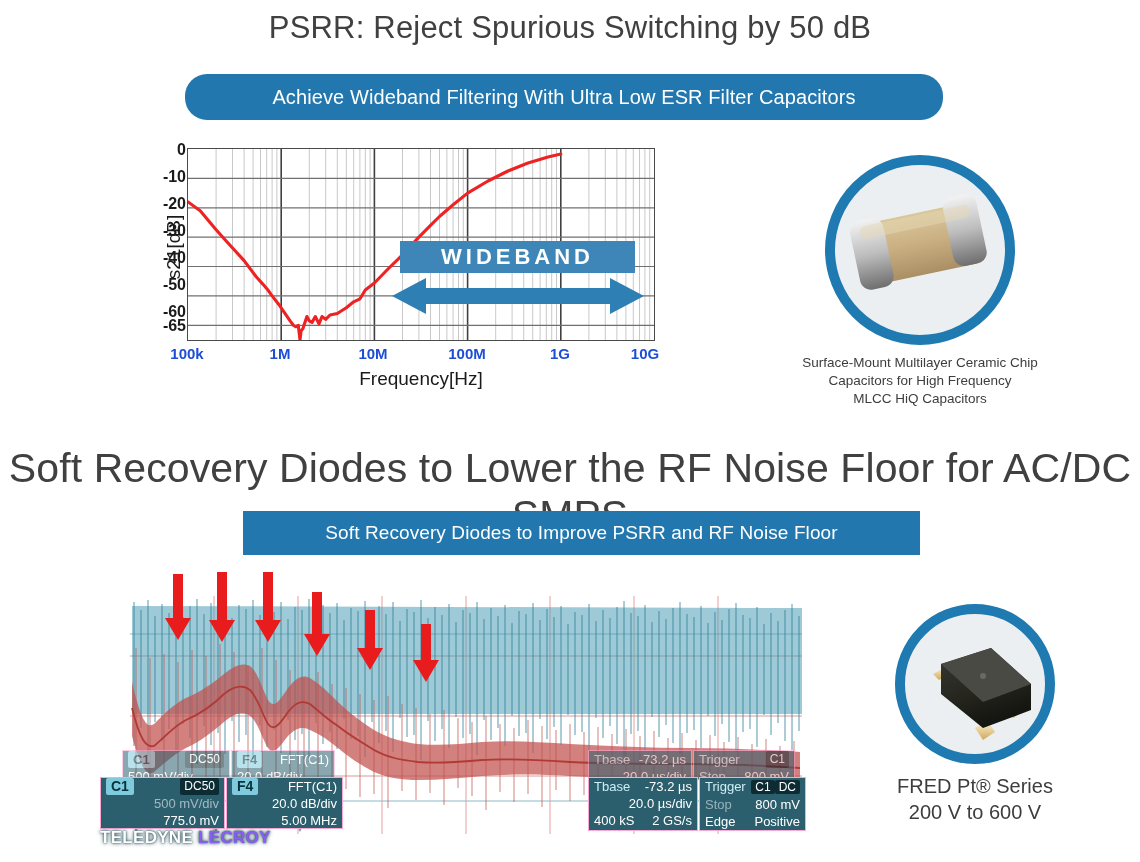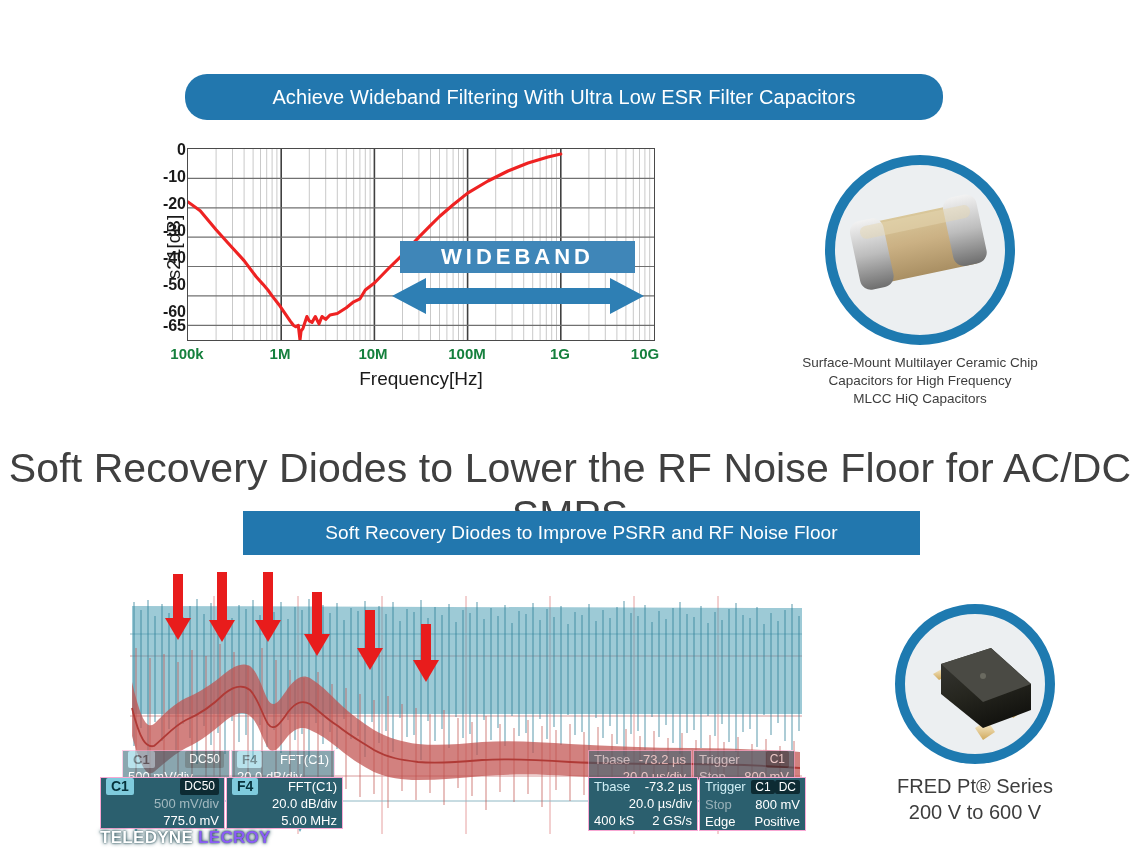--- a/index.html
+++ b/index.html
@@ -43,21 +43,21 @@
   .yticks{position:absolute;left:14px;top:0;width:52px;height:255px;}
   .plot{
     position:absolute;left:67px;top:8px;width:468px;height:193px;
     background:#ffffff;border:1.5px solid #4a4a4a;box-sizing:border-box;
     overflow:hidden;
   }
   .plot svg{display:block;}
   .xticks{position:absolute;left:67px;top:205px;width:468px;height:22px;}
   .chart-xtick{
     position:absolute;transform:translateX(-50%);
-    font-size:15px;font-weight:bold;color:#15803d;white-space:nowrap;
+    font-size:15px;font-weight:bold;color:#1d4ed8;white-space:nowrap;
   }
   .chart-xlabel{
     position:absolute;left:67px;top:228px;width:468px;text-align:center;
     font-size:19px;color:#1a1a1a;
   }
 
   
   .callout{
     position:absolute;background:#3f86b8;color:#fff;font-weight:bold;
     display:flex;align-items:center;justify-content:center;
@@ -107,20 +107,21 @@
     color:#ffffff;text-shadow:0 0 2px #1b4650,0 0 4px #1b4650;letter-spacing:.3px;
   }
   .logo .lc{color:#8b5cf6;font-weight:bold;}
   .ghost{opacity:.55;}
 </style>
 </head>
 <body>
 
 <div class="slide">
 
+  <div class="sec1-title">PSRR: Reject Spurious Switching by 50 dB</div>
 
   <div class="banner" id="banner-1">Achieve Wideband Filtering With Ultra Low ESR Filter Capacitors</div>
 
   <div class="chart-wrap">
 
     <div class="chart-ylabel">s21[dB]</div>
 
     <div class="yticks">
       <div class="chart-ytick" style="top:2px">0</div>
       <div class="chart-ytick" style="top:29px">-10</div>

